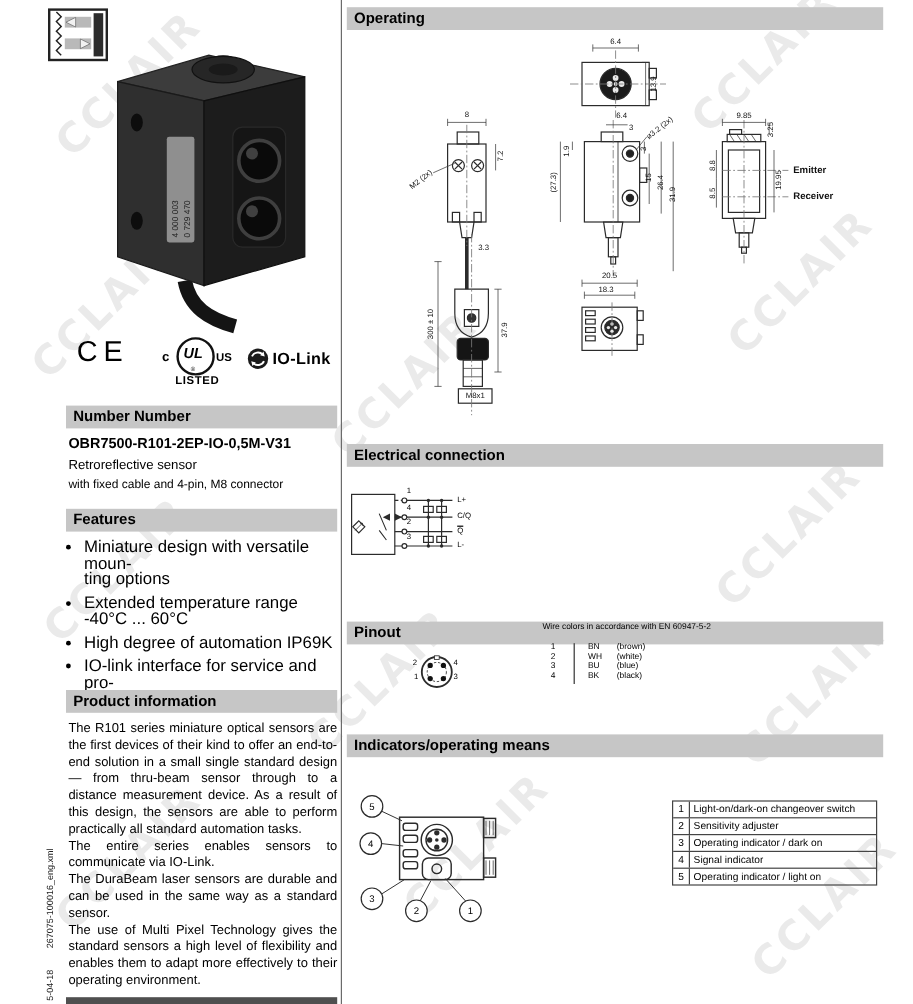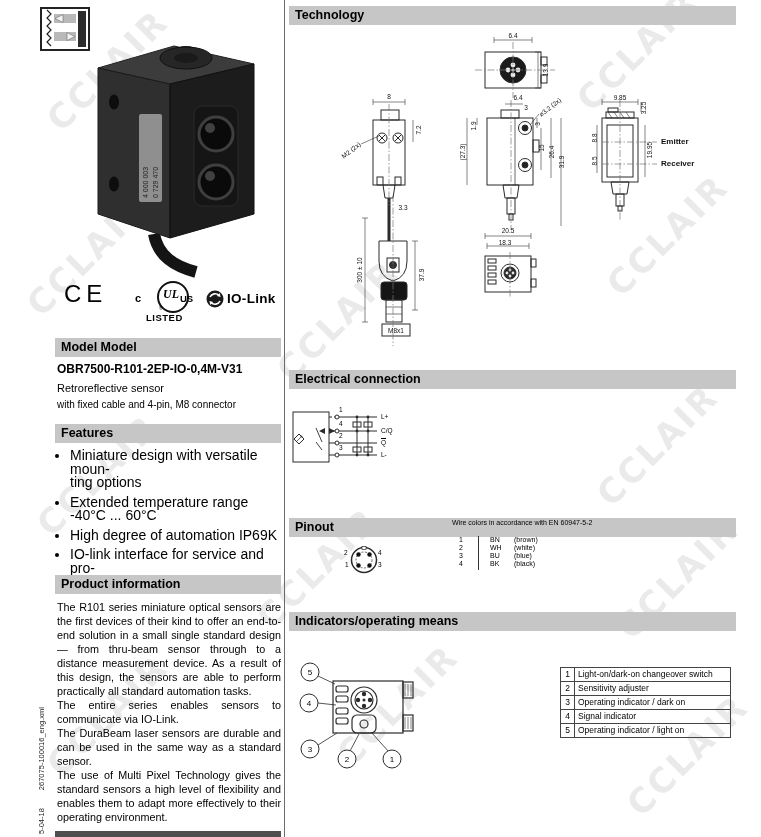--- a/index.html
+++ b/index.html
@@ -39,21 +39,21 @@
   .pdiv{position:absolute;left:478px;top:536px;width:1px;height:34px;background:#333;}
   .clab{position:absolute;font-size:6.5px;}
   
   .itbl{position:absolute;left:560px;top:667px;width:169px;border:1px solid #444;font-size:8.5px;}
   .itbl .row{display:flex;border-top:1px solid #444;height:13px;line-height:13px;}
   .itbl .row:first-child{border-top:none;}
   .itbl .num{width:13px;text-align:center;border-right:1px solid #444;flex:none;}
   .itbl .lbl{padding-left:3px;white-space:nowrap;overflow:hidden;}
   
   .ce{position:absolute;left:64px;top:280px;font-size:24px;letter-spacing:5px;font-weight:normal;}
-  .ulc{position:absolute;left:157px;top:281px;width:28px;height:28px;border:2.5px solid #111;border-radius:50%;font-family:Liberation Serif, serif;}
+  .ulc{position:absolute;left:147px;top:281px;width:28px;height:28px;border:2.5px solid #111;border-radius:50%;}
   .ulc span{position:absolute;left:4px;top:4px;font-size:12px;font-weight:bold;font-style:italic;}
   .ulr{position:absolute;left:159px;top:305px;font-size:5px;}
   .ulsmc{position:absolute;left:135px;top:292px;font-size:11px;font-weight:bold;}
   .ulsmus{position:absolute;left:180px;top:293px;font-size:9.5px;font-weight:bold;}
   .ullisted{position:absolute;left:146px;top:312px;font-size:9.5px;font-weight:bold;letter-spacing:0.5px;}
   .iol-text{position:absolute;left:227px;top:291px;font-size:13.5px;font-weight:bold;letter-spacing:0.3px;}
   svg.absvg{position:absolute;overflow:visible;}
 </style>
 </head>
 <body>
@@ -121,22 +121,22 @@
   <span class="ullisted">LISTED</span>
   <svg class="absvg" style="left:206px;top:290px" width="18" height="18" viewBox="0 0 18 18">
     <circle cx="9" cy="9" r="8.5" fill="#1a1a1a"></circle>
     <path d="M4,7 A5.5,5.5 0 0 1 13,5.5" fill="none" stroke="#fff" stroke-width="1.6"></path>
     <polygon points="13.6,3 14.6,7 10.8,6" fill="#fff"></polygon>
     <path d="M14,11 A5.5,5.5 0 0 1 5,12.5" fill="none" stroke="#fff" stroke-width="1.6"></path>
     <polygon points="4.4,15 3.4,11 7.2,12" fill="#fff"></polygon>
   </svg>
   <span class="iol-text">IO-Link</span>
 
-  <div class="hdr left" style="top:338px">Model Model</div>
-  <div class="model-number">OBR7500-R101-2EP-IO-0,4M-V31</div>
+  <div class="hdr left" style="top:338px">Number Number</div>
+  <div class="model-number">OBR7500-R101-2EP-IO-0,5M-V31</div>
   <div class="model-type">Retroreflective sensor</div>
   <div class="model-conn">with fixed cable and 4-pin, M8 connector</div>
 
   <div class="hdr left" style="top:424px">Features</div>
   <div class="feat">
     <ul>
       <li>Miniature design with versatile moun-
 ting options</li>
       <li>Extended temperature range
 -40°C ... 60°C</li>
@@ -148,21 +148,21 @@
 
   <div class="hdr left" style="top:575px">Product information</div>
   <div class="pinfo">
     <p>The R101 series miniature optical sensors are the first devices of their kind to offer an end-to-end solution in a small single standard design — from thru-beam sensor through to a distance measurement device. As a result of this design, the sensors are able to perform practically all standard automation tasks.</p>
     <p>The entire series enables sensors to communicate via IO-Link.</p>
     <p>The DuraBeam laser sensors are durable and can be used in the same way as a standard sensor.</p>
     <p>The use of Multi Pixel Technology gives the standard sensors a high level of flexibility and enables them to adapt more effectively to their operating environment.</p>
   </div>
   <div class="partial-bar"></div>
 
-  <div class="hdr right" style="top:6px">Technology</div>
+  <div class="hdr right" style="top:6px">Operating</div>
 
   <div class="dims-wrap">
     <svg class="absvg" style="left:0;top:0" width="460" height="330" viewBox="0 0 460 330">
       <g fill="none" stroke="#2b2b2b" stroke-width="1">
 
         <rect x="196" y="22" width="56" height="36"></rect>
         <rect x="252" y="27" width="6" height="8"></rect>
         <rect x="252" y="45" width="6" height="8"></rect>
         <circle cx="224" cy="40" r="13" fill="#1b1b1b"></circle>
         <g fill="#e8e8e8" stroke="none">

